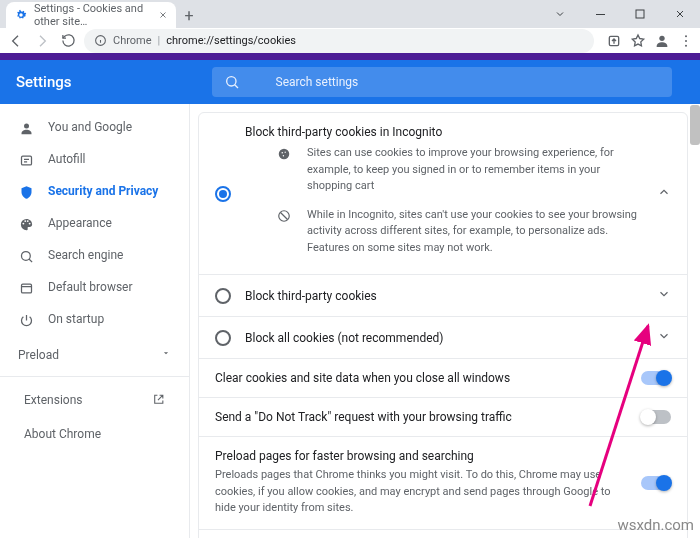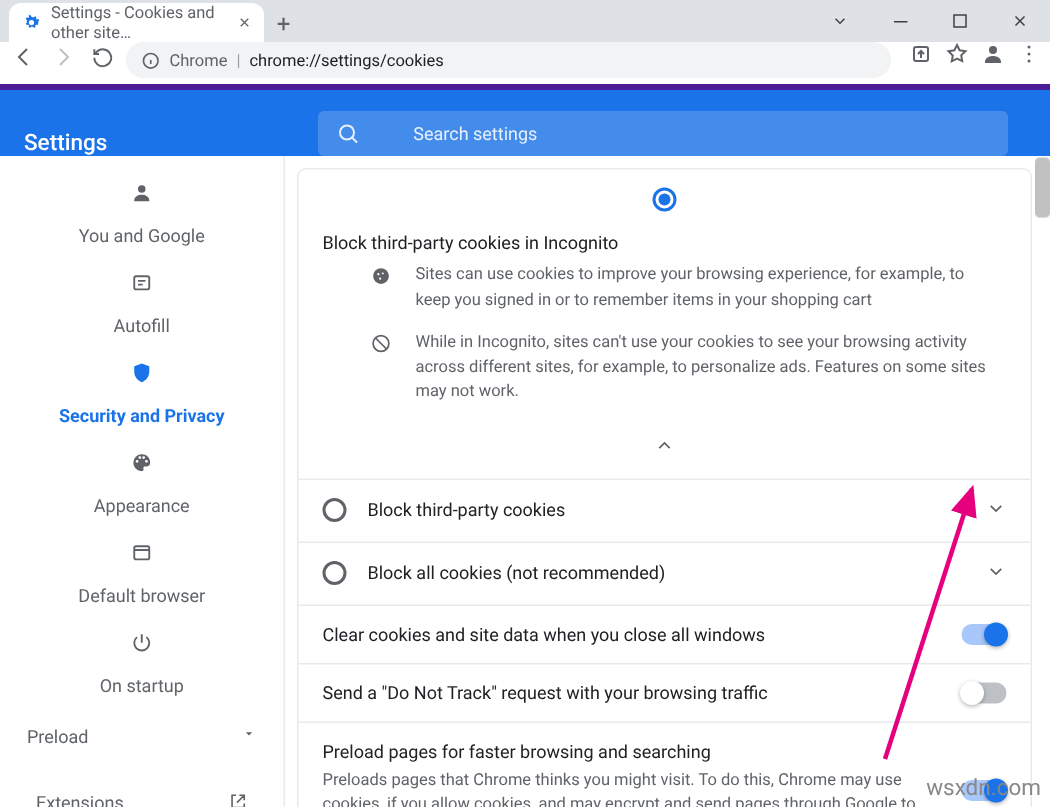--- a/index.html
+++ b/index.html
@@ -7,51 +7,51 @@
 
 
 .titlebar { height: 28px; background: #dee1e6; display: flex; align-items: flex-end; padding-left: 6px; }
 .tab { background: #fff; border-radius: 8px 8px 0 0; height: 26px; display: flex; align-items: center; padding: 0 8px; gap: 6px; font-size: 11px; color: #5f6368; width: 170px; }
 .tab .favicon { width: 14px; height: 14px; color: #1a73e8; }
 .tab .close { width: 10px; height: 10px; color: #5f6368; margin-left: auto; }
 .newtab { width: 26px; height: 26px; display: flex; align-items: center; justify-content: center; color: #5f6368; font-size: 16px; }
 .winctrl { margin-left: auto; display: flex; height: 28px; }
 .winctrl > div { width: 40px; display: flex; align-items: center; justify-content: center; color: #3c4043; }
 
-.toolbar { height: 32px; background: #fff; border-bottom: 4px solid #4c1d95; display: flex; align-items: flex-start; padding: 0 6px; gap: 6px; }
+.toolbar { height: 32px; background: #fff; border-bottom: 7px solid #4c1d95; display: flex; align-items: center; padding: 0 6px; gap: 6px; }
 .toolbar .nav-icon { width: 20px; height: 20px; color: #5f6368; display: flex; align-items: center; justify-content: center; }
 .toolbar .nav-icon.dim { color: #bdc1c6; }
 .omnibox { flex: 1; height: 24px; background: #f1f3f4; border-radius: 12px; display: flex; align-items: center; padding: 0 10px; gap: 6px; font-size: 11px; color: #5f6368; }
 .omnibox .sep { color: #9aa0a6; }
 .omnibox .proto { color: #5f6368; }
 .omnibox .path { color: #202124; }
 .tbar-right { display: flex; gap: 8px; align-items: center; margin-left: 6px; }
 .tbar-right .ic { width: 16px; height: 16px; color: #5f6368; }
 
 
-.settings-header { height: 44px; background: #1a73e8; display: flex; align-items: flex-end; padding: 0 16px; color: #fff; gap: 140px; }
+.settings-header { height: 44px; background: #1a73e8; display: flex; align-items: center; padding: 0 16px; color: #fff; gap: 140px; }
 .settings-title { font-size: 15px; font-weight: 500; }
 .search-box { flex: 1; max-width: 460px; height: 30px; background: rgba(255,255,255,0.18); border-radius: 4px; display: flex; align-items: center; padding: 0 12px; gap: 12px; color: #e8f0fe; }
 .search-box input { background: transparent; border: none; outline: none; color: #fff; font-size: 12px; flex: 1; margin-left: 24px; }
 .search-box input::placeholder { color: #e8f0fe; }
 
 
 .content { display: flex; height: calc(538px - 28px - 32px - 44px); position: relative; }
 .sidebar { width: 190px; padding: 8px 0; border-right: 1px solid #e8eaed; display: flex; flex-direction: column; }
-.side-item { display: flex; align-items: center; gap: 14px; padding: 8px 18px; font-size: 12px; color: #5f6368; cursor: pointer; flex-direction: column; }
+.side-item { display: flex; align-items: flex-start; gap: 14px; padding: 8px 18px; font-size: 12px; color: #5f6368; cursor: pointer; }
 .side-item.active { color: #1a73e8; font-weight: 700; }
 .side-item .ic { width: 16px; height: 16px; display: flex; align-items: center; justify-content: center; }
 .advanced { display: flex; justify-content: space-between; padding: 12px 18px 8px; font-size: 12px; color: #5f6368; cursor: pointer; }
 .side-sep { height: 1px; background: #e8eaed; margin: 6px 0; }
 .ext { display: flex; justify-content: space-between; padding: 10px 24px; font-size: 12px; color: #5f6368; cursor: pointer; }
 
 .main { flex: 1; background: #fff; overflow-y: auto; position: relative; }
 .panel { margin: 8px 12px 0 8px; border: 1px solid #e8eaed; border-radius: 6px; }
 .row { padding: 12px 16px; border-top: 1px solid #e8eaed; display: flex; align-items: center; gap: 14px; font-size: 12px; color: #202124; }
-.row:first-child { border-top: none; flex-direction: column; }
+.row:first-child { border-top: none; }
 .row .title { flex: 1; }
 .row .sub { font-size: 11px; color: #5f6368; margin-top: 4px; line-height: 1.5; }
 .radio { width: 16px; height: 16px; border: 2px solid #5f6368; border-radius: 50%; display: flex; align-items: center; justify-content: center; flex-shrink: 0; }
 .radio.on { border-color: #1a73e8; }
 .radio.on::after { content: ""; width: 8px; height: 8px; background: #1a73e8; border-radius: 50%; }
 .chev { color: #5f6368; flex-shrink: 0; }
 .descrow { display: flex; gap: 14px; padding: 6px 4px 6px 32px; font-size: 11px; color: #5f6368; line-height: 1.5; }
 .descrow .dic { width: 16px; flex-shrink: 0; color: #5f6368; margin-top: 2px; }
 .toggle { width: 30px; height: 14px; border-radius: 7px; position: relative; flex-shrink: 0; }
 .toggle.on { background: #a8c7fa; }
@@ -195,20 +195,29 @@
         </span>
         <span>Security and Privacy</span>
       </div>
     <div class="side-item">
         <span class="ic">
           <svg width="15" height="15" viewBox="0 0 24 24" fill="currentColor">
             <path d="M12 3a9 9 0 100 18c1 0 2-.6 2-2 0-.6-.3-1-.3-1.5 0-1 .8-1.5 1.8-1.5h1.5c2.2 0 4-1.8 4-4C21 6.6 17 3 12 3zM7 12a1.5 1.5 0 110-3 1.5 1.5 0 010 3zm3-4a1.5 1.5 0 110-3 1.5 1.5 0 010 3zm4 0a1.5 1.5 0 110-3 1.5 1.5 0 010 3zm3 4a1.5 1.5 0 110-3 1.5 1.5 0 010 3z"></path>
           </svg>
         </span>
         <span>Appearance</span>
+      </div>
+    <div class="side-item">
+        <span class="ic">
+          <svg width="15" height="15" viewBox="0 0 24 24" fill="none" stroke="currentColor" stroke-width="2">
+            <circle cx="11" cy="11" r="7"></circle>
+            <path d="M21 21l-5-5"></path>
+          </svg>
+        </span>
+        <span>Search engine</span>
       </div>
     <div class="side-item">
         <span class="ic">
           <svg width="15" height="15" viewBox="0 0 24 24" fill="none" stroke="currentColor" stroke-width="2">
             <rect x="4" y="5" width="16" height="14" rx="2"></rect>
             <path d="M4 9h16"></path>
           </svg>
         </span>
         <span>Default browser</span>
       </div>

